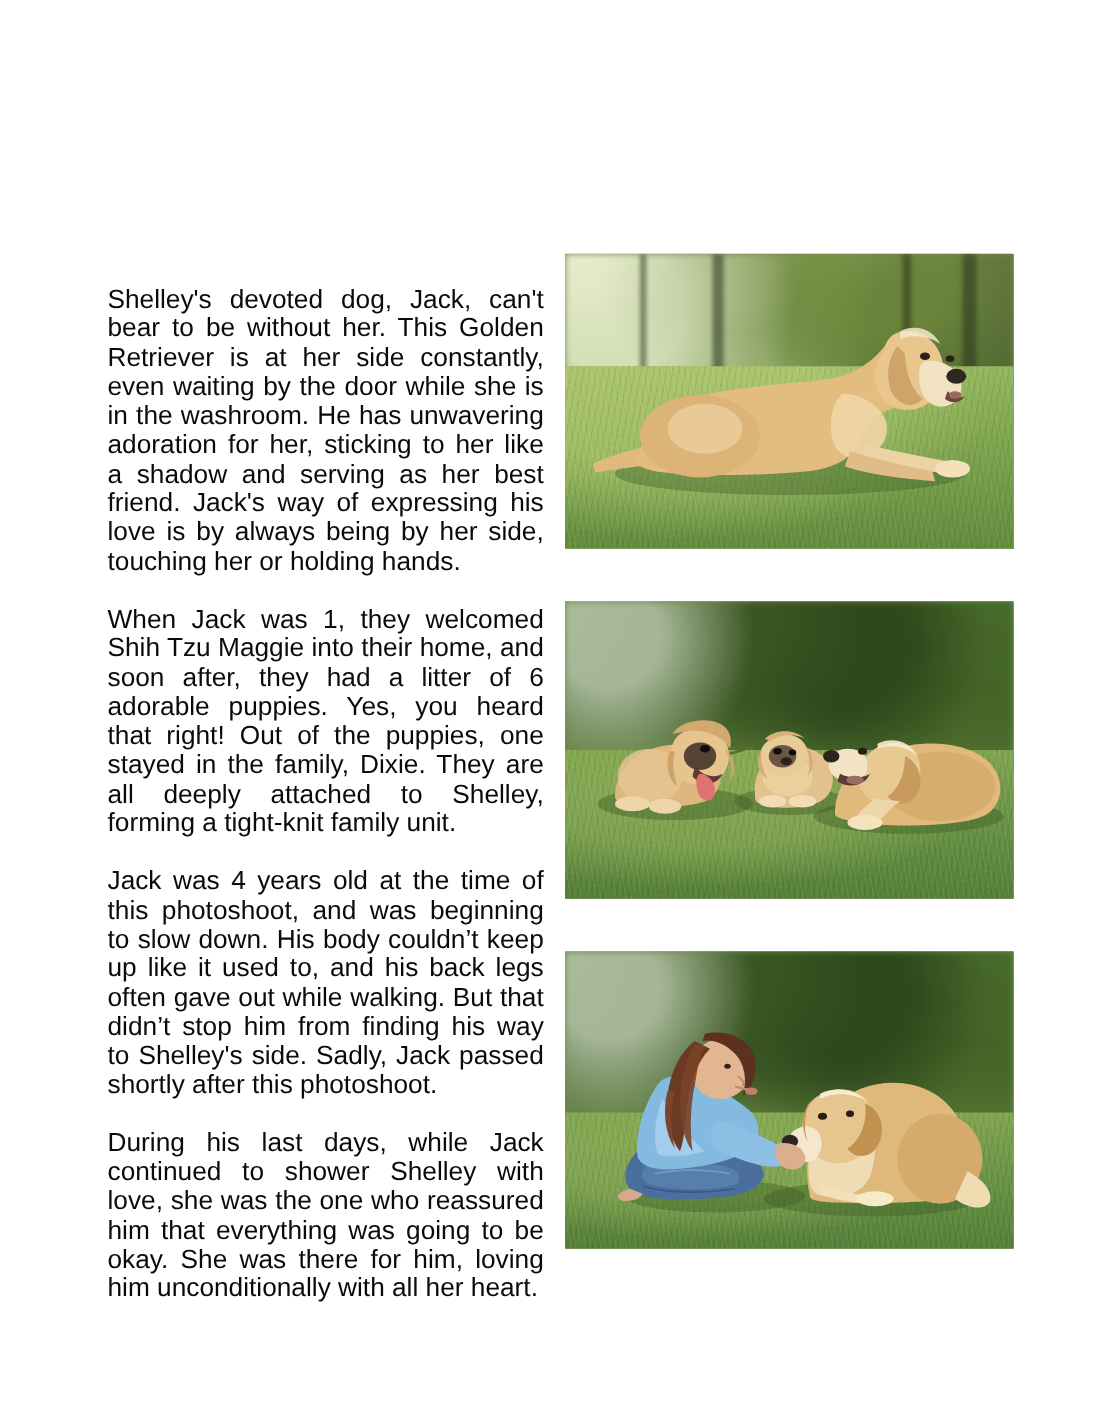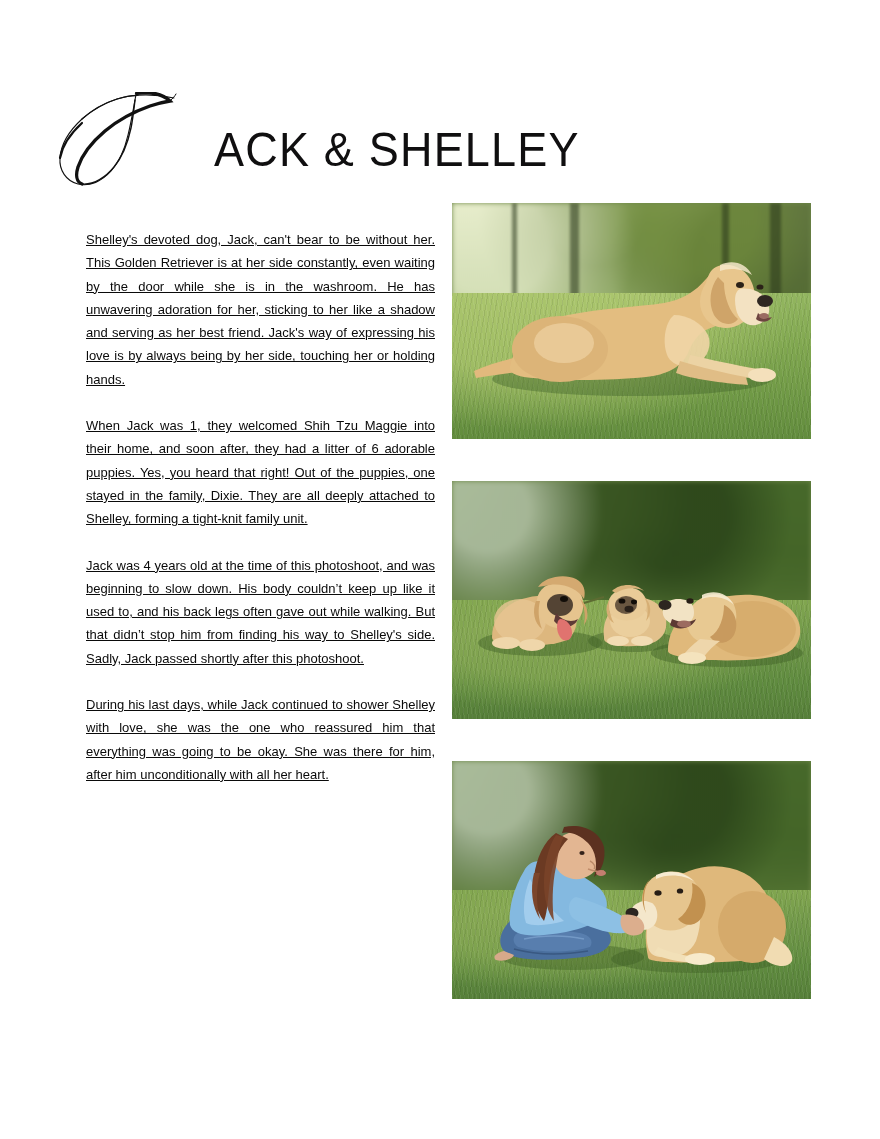--- a/index.html
+++ b/index.html
@@ -53,27 +53,26 @@
   }
 
   
   .text-col {
     position: absolute;
     left: 86px;
     top: 228px;
     width: 349px;
   }
   .para {
-    font-size: 13px;
+    font-size: 21px;
     line-height: 23.3px;
     text-align: justify;
     text-justify: inter-word;
     margin: 0 0 23px 0;
     color: #0a0a0a;
-    text-decoration: underline;
     -webkit-font-smoothing: none;
   }
   .para:last-child {
     margin-bottom: 0;
   }
 
   
   .photo {
     position: absolute;
     left: 452px;
@@ -130,39 +129,26 @@
       repeating-linear-gradient(82deg, rgba(255,255,255,0.07) 0 1px, rgba(0,0,0,0) 1px 4px),
       repeating-linear-gradient(100deg, rgba(0,0,0,0.08) 0 1px, rgba(0,0,0,0) 1px 5px);
   }
   .photo-svg { position: absolute; inset: 0; width: 100%; height: 100%; }
 </style>
 </head>
 <body>
 
 <div class="page">
 
-  <div class="title-block">
-
-    <svg class="title-j" viewBox="0 0 130 100">
-      <path d="M118 6 C104 3 88 2 74 4 C56 7 40 15 26 27 C14 38 5 52 4 66 C3 78 10 89 22 92 C34 95 46 89 55 79 C64 69 69 56 72 43 C75 31 77 19 79 8 C79.6 4.4 80 2.4 80.6 1.4" fill="none" stroke="#111111" stroke-width="1.1" stroke-linecap="round"></path>
-      <path d="M80.6 1.4 C86 0.6 92 0.4 97 1.2 C104 2.3 110 5 114 9 C108 10 101 11.5 94 14 C78 19.6 62 28 49 39 C36 50 26 63 22 75 C19.5 83 20.5 90 26 92" fill="none" stroke="#111111" stroke-width="3.4" stroke-linecap="round"></path>
-      <path d="M114 9 C117 6 119 4 120 2" fill="none" stroke="#111111" stroke-width="1" stroke-linecap="round"></path>
-      <path d="M79 8 C78 16 77 26 75 36 C72 50 67 64 58 75 C50 85 38 93 26 92" fill="none" stroke="#111111" stroke-width="1.4" stroke-linecap="round"></path>
-      <path d="M26 27 C36 18 48 11 61 7 C68 4.8 75 3.6 82 3.2" fill="none" stroke="#111111" stroke-width="1.2" stroke-linecap="round"></path>
-      <path d="M4 66 C6 55 14 42 26 31" fill="none" stroke="#111111" stroke-width="2.2" stroke-linecap="round"></path>
-    </svg>
-
-    <div class="title-rest">ACK &amp; SHELLEY</div>
-  </div>
 
   <div class="text-col">
     <p class="para">Shelley's devoted dog, Jack, can't bear to be without her. This Golden Retriever is at her side constantly, even waiting by the door while she is in the washroom. He has unwavering adoration for her, sticking to her like a shadow and serving as her best friend. Jack's way of expressing his love is by always being by her side, touching her or holding hands.</p>
     <p class="para">When Jack was 1, they welcomed Shih Tzu Maggie into their home, and soon after, they had a litter of 6 adorable puppies. Yes, you heard that right! Out of the puppies, one stayed in the family, Dixie. They are all deeply attached to Shelley, forming a tight-knit family unit.</p>
     <p class="para">Jack was 4 years old at the time of this photoshoot, and was beginning to slow down. His body couldn’t keep up like it used to, and his back legs often gave out while walking. But that didn’t stop him from finding his way to Shelley's side.   Sadly, Jack passed shortly after this photoshoot.</p>
-    <p class="para">During his last days, while Jack continued to shower Shelley with love, she was the one who reassured him that everything was going to be okay. She was there for him, after him unconditionally with all her heart.</p>
+    <p class="para">During his last days, while Jack continued to shower Shelley with love, she was the one who reassured him that everything was going to be okay. She was there for him, loving him unconditionally with all her heart.</p>
   </div>
 
   <div class="photo" id="photo-1">
     <div class="scene">
       <div class="bg-trees-light"></div>
       <div class="trunk" style="left:118px; top:0; width:9px; height:112px;"></div>
       <div class="trunk" style="left:60px; top:0; width:5px; height:95px;"></div>
       <div class="trunk" style="left:270px; top:0; width:7px; height:120px;"></div>
       <div class="trunk" style="left:318px; top:0; width:11px; height:130px;"></div>
       <div class="grass light" style="height:62%;"></div>

